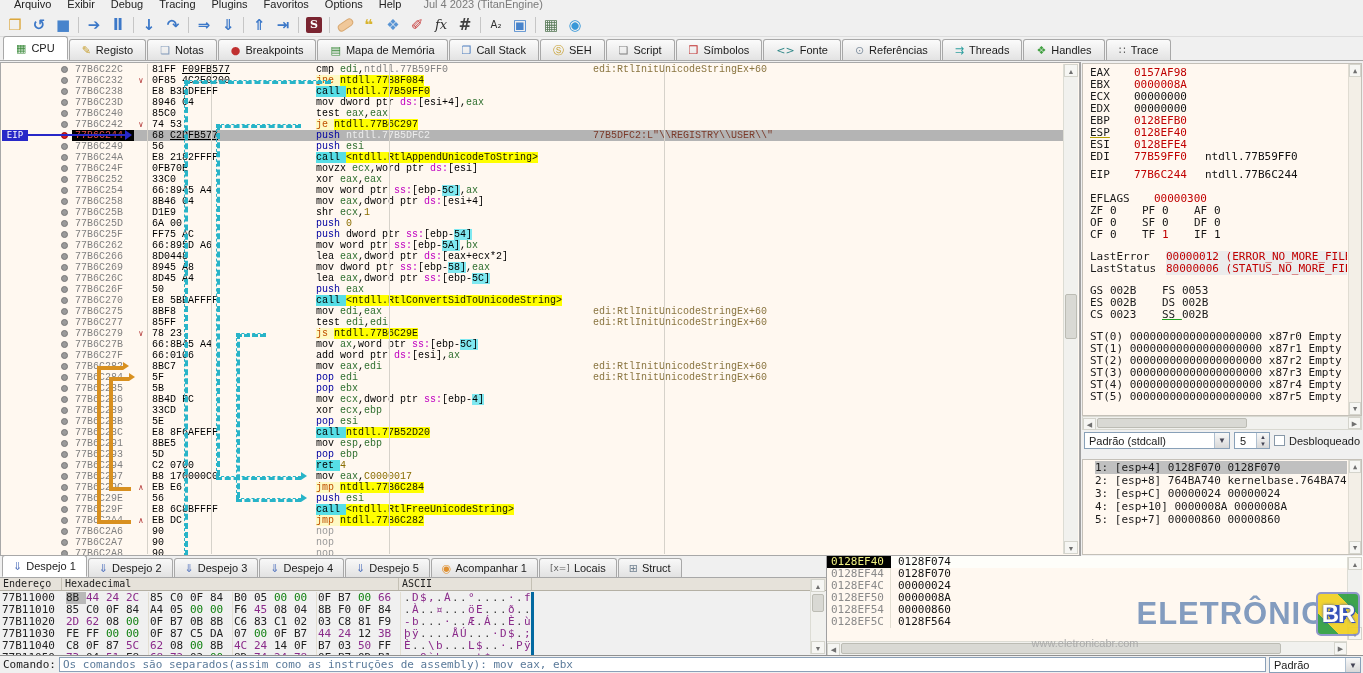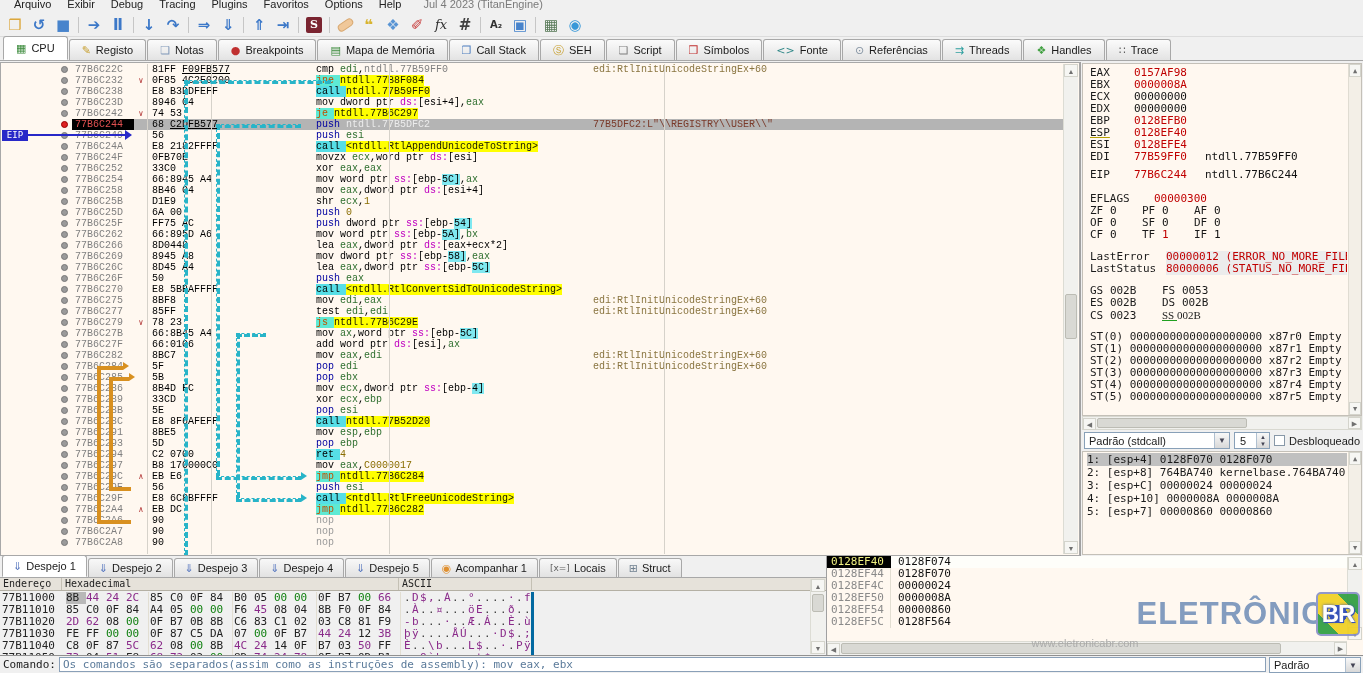--- a/index.html
+++ b/index.html
@@ -11,21 +11,21 @@
   .menu-item{padding:0 8px;line-height:17px;height:17px;margin-top:-4px;color:#222}
   #menudate{color:#7a7a7a;margin-left:14px;line-height:17px;margin-top:-4px}
 
   
   #toolbar{height:24px;display:flex;align-items:center;padding-left:3px;border-bottom:1px solid #dcdcdc;background:#f0f0f0}
   .tbtn{width:24px;height:22px;display:flex;align-items:center;justify-content:center;font-family:"DejaVu Sans",sans-serif;font-size:15px;font-weight:bold;border:0;background:transparent;cursor:default}
   .tsep{width:1px;height:16px;background:#c6c6c6;margin:0 3px}
   .ic-seh{background:#7a2430;color:#fff;width:16px;height:16px;font-size:11px;display:flex;align-items:center;justify-content:center;border-radius:2px;font-family:"DejaVu Serif",serif}
   .ic-patch{width:17px;height:8px;background:#f0c89a;border:1px solid #d8a870;border-radius:4px;transform:rotate(-35deg)}
   .ic-fx{font-family:"DejaVu Serif",serif;font-style:italic;font-size:13px;font-weight:normal}
-  .ic-a2{font-size:10px;font-weight:bold}
+  .ic-a2{font-size:10px;font-weight:normal}
 
   
   #tabbar{height:24px;display:flex;align-items:flex-end;background:#f0f0f0;border-bottom:1px solid #a8a8a8;padding-left:3px}
   .tab{height:21px;display:flex;align-items:center;gap:5px;padding:0 12px;border:1px solid #a8a8a8;border-bottom:none;border-radius:3px 3px 0 0;background:linear-gradient(#fbfbfb,#e3e3e3);margin-right:1px;position:relative;white-space:nowrap}
   .tab.active{background:#ffffff;height:24px;z-index:2;border-bottom:1px solid #fff}
   .tabicon{font-family:"DejaVu Sans",sans-serif;font-size:11px;line-height:11px}
 
   
   #main{position:absolute;top:62px;left:0;width:1363px;height:494px;display:flex}
   #disasm{position:relative;width:1080px;height:494px;background:#fff8f0;border:1px solid #a8a8a8;overflow:hidden}
@@ -46,21 +46,21 @@
   .ccmt.sym{color:#8a7540}
   .ccmt.str{color:#7a3a2a}
   .t-k{color:#000}.t-p{color:#000}
   .t-b{color:#0000a0}
   .t-g{color:#9a9a9a}
   .t-r{color:#2f6f2f}
   .t-sg{color:#c000c0}
   .t-n{color:#8a6d00}
   .t-ad{color:#808080}
   .sel .t-ad{color:#ececec}
-  .t-jy{background:#5eead4;color:#c05000}
+  .t-jy{background:#fef9c3;color:#c05000}
   .t-ty{background:#ffff00;color:#1a1a00}
   .t-cy{background:#56dee6;color:#000}
   .t-hl{background:#7fe8f0;color:#000}
   .colsep{position:absolute;top:1px;bottom:1px;width:1px;background:#d6d2ca;z-index:2}
   #art{position:absolute;inset:0;z-index:3;pointer-events:none}
   .jl{position:absolute}
   .dashT{border-color:#28b4c8 !important;border-style:dashed !important}
   .solO{border-color:#d89020 !important;border-style:solid !important}
   .arrowR{position:absolute;width:0;height:0;border-top:4px solid transparent;border-bottom:4px solid transparent}
   #eipbox{position:absolute;left:1px;top:67px;width:26px;height:11px;background:#2828c8;color:#fff;font-family:"DejaVu Sans Mono",monospace;font-size:9px;text-align:center;line-height:11px;z-index:4}
@@ -94,21 +94,21 @@
   #regvscroll{position:absolute;top:0;right:0;bottom:0;width:13px;background:#f3efe7;border-left:1px solid #e0dcd2}
   #reghscroll{position:relative;height:14px;margin:0 1px;background:#f1f1ee;border:1px solid #d8d8d0}
   #convrow{height:21px;display:flex;align-items:center;gap:4px;padding:2px 3px}
   .selectbox{height:17px;background:#fff;border:1px solid #88a0b8;display:flex;align-items:center;padding-left:4px;font-size:11px;white-space:nowrap;overflow:hidden}
   .selectbox .dd{margin-left:auto;width:15px;align-self:stretch;text-align:center;color:#445;font-size:8px;line-height:15px;background:linear-gradient(#f8f8f8,#d8d8d8);border-left:1px solid #b0c0d0}
   #convsel{flex:1}
   .spin{width:36px;height:17px;background:#fff;border:1px solid #88a0b8;display:flex;align-items:center;padding-left:5px}
   .spinbtns{margin-left:auto;width:13px;font-size:6px;line-height:7px;text-align:center;color:#445;background:linear-gradient(#f8f8f8,#d8d8d8);border-left:1px solid #b0c0d0;align-self:stretch;display:flex;flex-direction:column;justify-content:center}
   .chk{display:flex;align-items:center;gap:4px;font-size:11px;white-space:nowrap}
   .chkbox{width:11px;height:11px;background:#fff;border:1px solid #8898a8}
-  #args{flex:1;margin:0 1px 1px 1px;background:#fff8f0;border:1px solid #c4c0b8;font-family:"DejaVu Sans Mono",monospace;font-size:11px;line-height:13px;position:relative;overflow:hidden;padding:1px 14px 0 4px}
+  #args{flex:1;margin:8px 1px 1px 1px;background:#fff8f0;border:1px solid #c4c0b8;font-family:"DejaVu Sans Mono",monospace;font-size:11px;line-height:13px;position:relative;overflow:hidden;padding:1px 14px 0 12px}
   .argrow{height:13px;white-space:pre;overflow:hidden}
   .argrow.sel{background:#c0c0c0}
   #argvscroll{position:absolute;top:0;right:0;bottom:0;width:13px;background:#f3efe7;border-left:1px solid #e0dcd2}
 
   
   #bottom{position:absolute;top:556px;left:0;width:1363px;height:99px;display:flex}
   #dumppanel{width:826px;position:relative;background:#f0f0f0;overflow:hidden}
   #dumptabs{height:22px;display:flex;align-items:flex-end;padding-left:2px;border-bottom:1px solid #a8a8a8}
   .dtab{height:19px;display:flex;align-items:center;gap:4px;padding:0 10px;border:1px solid #a8a8a8;border-bottom:none;border-radius:3px 3px 0 0;background:linear-gradient(#f8f8f8,#e2e2e2);margin-right:1px;white-space:nowrap}
   .dtab.active{background:#fff;height:22px;border-bottom:1px solid #fff;z-index:2;position:relative}
@@ -326,20 +326,28 @@
           <span class="cbytes"><span>E8 B3DDFEFF</span></span>
           <span class="cinstr"><span class="t-cy">call </span><span class="t-ty">ntdll.77B59FF0</span></span>
           <span class="ccmt"></span>
         </div>
         <div class="drow">
           <span class="cdot"><i class="bp"></i></span>
           <span class="caddr">77B6C23D</span>
           <span class="cmark"></span>
           <span class="cbytes"><span>8946 04</span></span>
           <span class="cinstr"><span class="t-k">mov </span><span class="t-p">dword ptr </span><span class="t-sg">ds:</span><span class="t-p">[esi+4]</span><span class="t-p">,</span><span class="t-r">eax</span></span>
+          <span class="ccmt"></span>
+        </div>
+        <div class="drow">
+          <span class="cdot"><i class="bp"></i></span>
+          <span class="caddr">77B6C240</span>
+          <span class="cmark"></span>
+          <span class="cbytes"><span>85C0</span></span>
+          <span class="cinstr"><span class="t-k">test </span><span class="t-r">eax</span><span class="t-p">,</span><span class="t-r">eax</span></span>
           <span class="ccmt"></span>
         </div>
         <div class="drow">
           <span class="cdot"><i class="bp"></i></span>
           <span class="caddr">77B6C242</span>
           <span class="cmark">∨</span>
           <span class="cbytes"><span>74 53</span></span>
           <span class="cinstr"><span class="t-jy">je </span><span class="t-ty">ntdll.77B6C297</span></span>
           <span class="ccmt"></span>
         </div>
@@ -711,21 +719,21 @@
           <div class="rline"><span class="rn2">EFLAGS</span><span class="rv red">00000300</span></div>
           <div class="rline"><span class="fgrp"><span>ZF </span><span class="rv">0</span></span><span class="fgrp"><span>PF </span><span class="rv">0</span></span><span class="fgrp"><span>AF </span><span class="rv">0</span></span></div>
           <div class="rline"><span class="fgrp"><span>OF </span><span class="rv">0</span></span><span class="fgrp"><span>SF </span><span class="rv">0</span></span><span class="fgrp"><span>DF </span><span class="rv">0</span></span></div>
           <div class="rline"><span class="fgrp"><span>CF </span><span class="rv">0</span></span><span class="fgrp"><span>TF </span><span class="rv red">1</span></span><span class="fgrp"><span>IF </span><span class="rv">1</span></span></div>
           <div class="spc10"></div>
           <div class="rline"><span class="rn3">LastError</span><span class="rv red lerr">00000012 (ERROR_NO_MORE_FILES)</span></div>
           <div class="rline"><span class="rn3">LastStatus</span><span class="rv red lerr">80000006 (STATUS_NO_MORE_FILES)</span></div>
           <div class="spc10"></div>
           <div class="rline"><span class="fgrp" style="min-width: 72px;"><span>GS </span><span>002B</span></span><span class="fgrp" style="min-width: 72px;"><span>FS </span><span>0053</span></span></div>
           <div class="rline"><span class="fgrp" style="min-width: 72px;"><span>ES </span><span>002B</span></span><span class="fgrp" style="min-width: 72px;"><span>DS </span><span>002B</span></span></div>
-          <div class="rline"><span class="fgrp" style="min-width: 72px;"><span>CS </span><span>0023</span></span><span class="fgrp" style="min-width: 72px; font-family: Liberation Serif, serif;"><span class="ulg">SS </span><span>002B</span></span></div>
+          <div class="rline"><span class="fgrp" style="min-width: 72px;"><span>CS </span><span>0023</span></span><span class="fgrp" style="min-width: 72px;"><span class="ulg">SS </span><span>002B</span></span></div>
           <div class="spc10"></div>
           <div class="rline">ST(0) 00000000000000000000 x87r0 Empty</div>
           <div class="rline">ST(1) 00000000000000000000 x87r1 Empty</div>
           <div class="rline">ST(2) 00000000000000000000 x87r2 Empty</div>
           <div class="rline">ST(3) 00000000000000000000 x87r3 Empty</div>
           <div class="rline">ST(4) 00000000000000000000 x87r4 Empty</div>
           <div class="rline">ST(5) 00000000000000000000 x87r5 Empty</div>
         </div>
       <div id="regvscroll">
         <div class="sbtn">▲</div>

